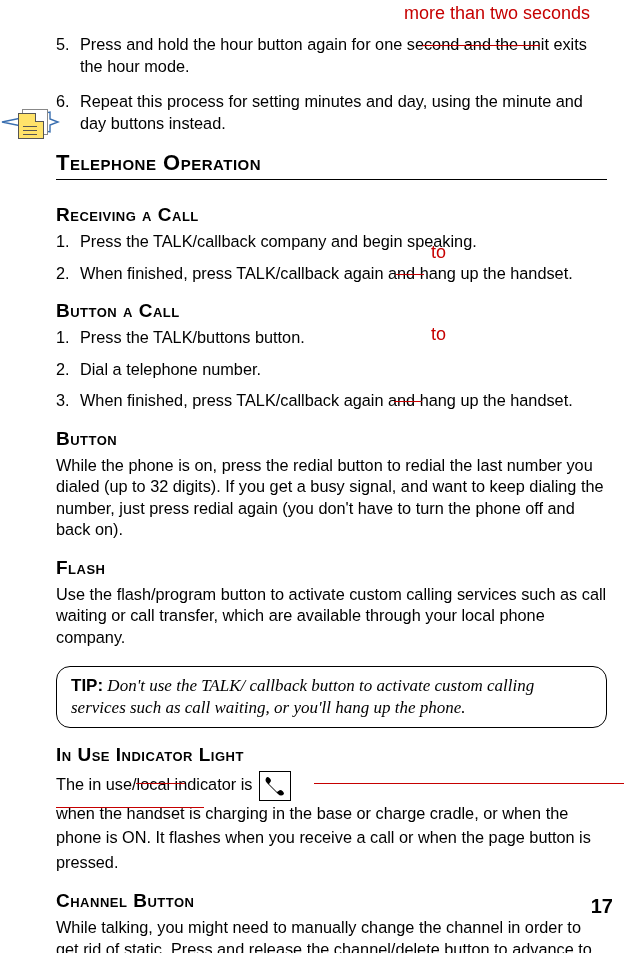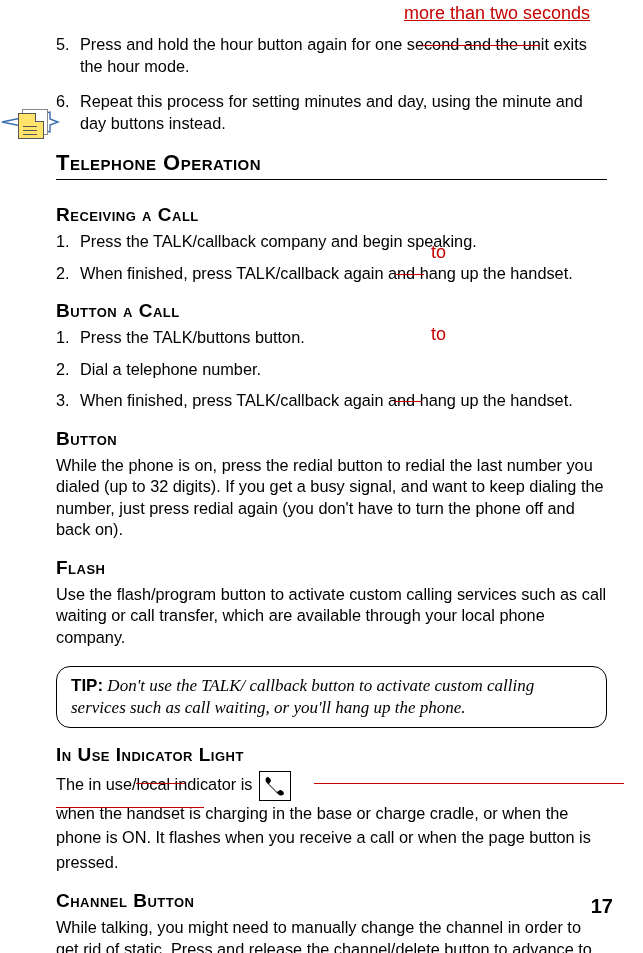--- a/index.html
+++ b/index.html
@@ -1,20 +1,20 @@
 <!DOCTYPE html>
 <html><head>
 <meta charset="utf-8">
 <style>
   * { box-sizing: border-box; margin: 0; padding: 0; }
   html, body { width: 643px; height: 953px; font-family: "Helvetica Neue", Helvetica, Arial, sans-serif; color:#000; }
   body { position: relative; padding: 30px 36px 0 56px; font-size: 16.3px; line-height: 1.32; }
 
   .annotation { color: #c60000; font-family: Arial, sans-serif; position: absolute; }
-  .ann-under { text-decoration: underline; text-decoration-color:#c60000; }
+  .ann-under { text-decoration-color:#c60000; }
   .strike-red { position:absolute; height:1px; border-top:1.3px solid #c60000; }
 
   .step { display:flex; margin:4px 0 14px 0; }
   .step-num { width:24px; flex:none; }
   .step-body { flex:1; }
   .nowrap { white-space: nowrap; }
 
   .h1 { font-variant: small-caps; font-weight: 700; letter-spacing: 0.5px; font-size: 22px; border-bottom: 1.3px solid #000; padding-bottom: 2px; margin: 14px 0 10px 0; }
   .h2 { font-variant: small-caps; font-weight: 700; letter-spacing: 0.5px; font-size: 19px; margin: 14px 0 4px 0; }
 

